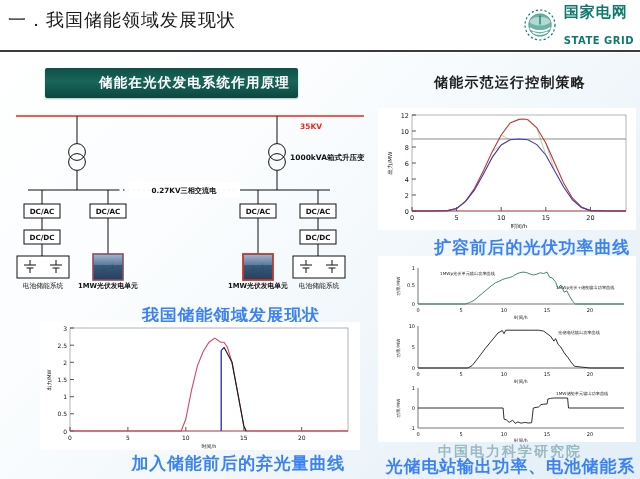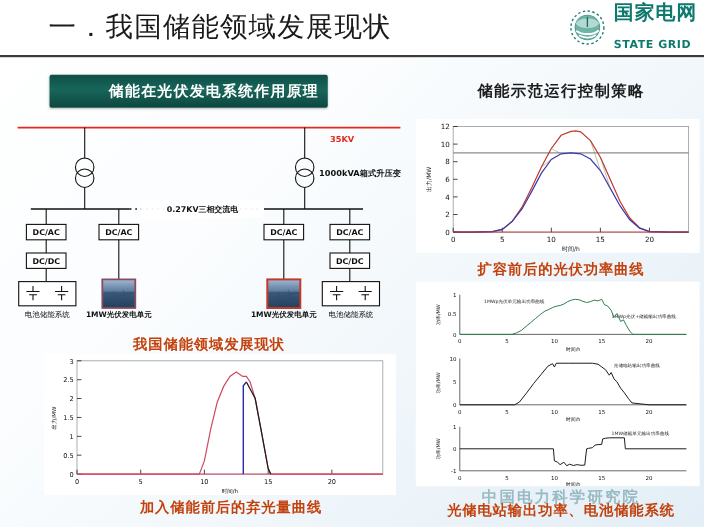--- a/index.html
+++ b/index.html
@@ -10,37 +10,36 @@
     position: relative;
   }
 
   
   .slide-header {
     position: absolute; left: 0; top: 0; width: 640px; height: 53px;
     background: #ffffff;
   }
   .slide-title {
     position: absolute; left: 8px; top: 8px;
-    font-size: 25px; letter-spacing: 1px; color: #1a1a1a;
+    font-size: 18px; letter-spacing: 1px; color: #1a1a1a;
     font-family: "DejaVu Sans", "Liberation Sans", sans-serif;
     white-space: nowrap;
-    margin-left: 36px;
   }
   .header-rule {
     position: absolute; left: 0; top: 50px; width: 640px; height: 2px;
     background: #3b3b3b;
   }
   .brand {
     position: absolute; right: 6px; top: 6px; height: 38px;
     display: flex; align-items: center; gap: 7px;
   }
   .brand-mark { width: 34px; height: 34px; position: relative; }
   .brand-text { display: flex; flex-direction: column; line-height: 1; }
   .brand-cn {
-    font-size: 18px; font-weight: bold; color: #0e7a6e; letter-spacing: 1px;
+    font-size: 15px; font-weight: bold; color: #0e7a6e; letter-spacing: 1px;
   }
   .brand-en {
     font-size: 10px; font-weight: bold; color: #0e7a6e; letter-spacing: .5px;
     margin-top: 16px;
   }
 
   
   .green-banner {
     position: absolute; left: 45px; top: 68px; width: 253px; height: 30px;
     background: linear-gradient(180deg, #0f4f46 0%, #18655a 45%, #0c473f 100%);
@@ -55,22 +54,22 @@
   .plain-banner {
     position: absolute; left: 410px; top: 70px; width: 200px; height: 26px;
     display: flex; align-items: center; justify-content: center;
   }
   .plain-banner span {
     color: #1d1d1d; font-size: 14px; font-weight: bold; letter-spacing: 1.2px;
   }
 
   
   .caption {
-    position: absolute; text-align: center;
-    font-size: 13px; font-weight: bold; color: #c2410c; letter-spacing: .8px;
+    position: absolute; text-align: right;
+    font-size: 17px; font-weight: bold; color: #3b82f6; letter-spacing: .8px;
   }
 
   
   .sld { position: absolute; left: 0px; top: 108px; width: 380px; height: 195px; }
   .sld svg { display: block; }
 
   
   .chartbox { position: absolute; background: #ffffff; }
 
   .watermark {

